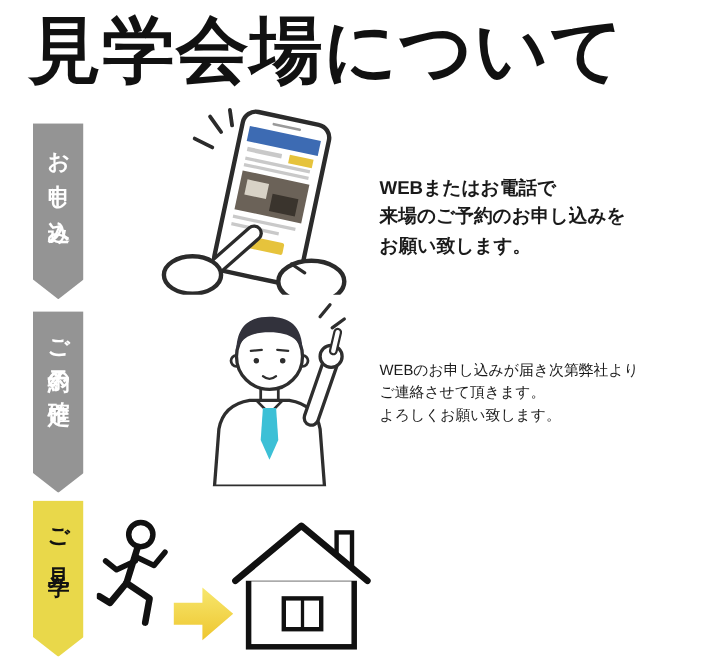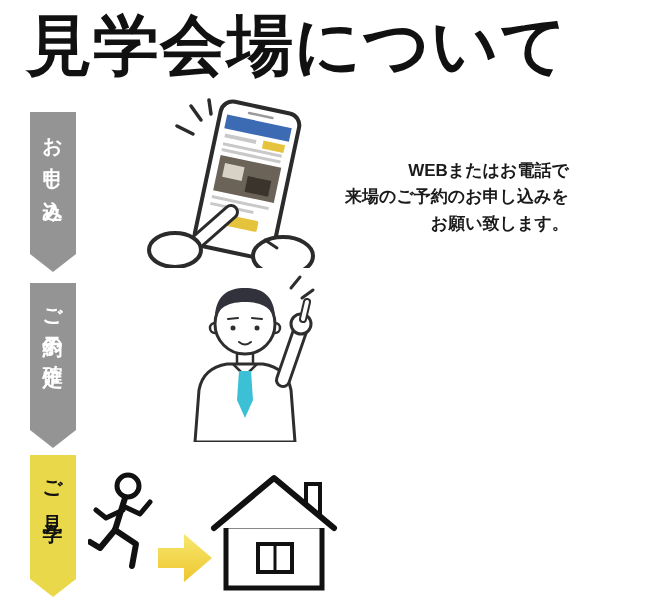--- a/index.html
+++ b/index.html
@@ -22,21 +22,21 @@
   .banner-1{top:112px;height:160px;background:#949494;color:#ffffff;}
   .banner-1 .vlabel{letter-spacing:5px;}
   .banner-2{top:283px;height:165px;background:#949494;color:#ffffff;}
   .banner-2 .vlabel{letter-spacing:2px;}
   .banner-3{top:455px;height:142px;background:#e9d84a;color:#111111;}
   .banner-3 .vlabel{letter-spacing:9px;}
   .illus{position:absolute;}
   .illus-1{left:95px;top:98px;width:230px;height:170px;}
   .illus-2{left:165px;top:272px;width:160px;height:170px;}
   .illus-3{left:88px;top:468px;width:250px;height:125px;}
-  .step-text{position:absolute;left:345px;white-space:pre-line;text-align:right;}
+  .step-text{position:absolute;left:345px;white-space:pre-line;}
   .step-heading{font-weight:700;font-size:17px;line-height:1.55;color:#1a1a1a;}
   .step-body{font-weight:400;font-size:13.5px;line-height:1.5;color:#1a1a1a;margin-top:12px;}
   .text-1{top:140px;}
   .text-2{top:297px;}
   .text-3{top:500px;}
 </style>
 </head>
 <body>
 
 <div class="canvas">
@@ -130,20 +130,23 @@
         <line x1="63" y1="47" x2="73" y2="46" stroke-width="2"></line>
         <line x1="87" y1="46" x2="97" y2="47" stroke-width="2"></line>
         <circle cx="68" cy="56" r="2.5" fill="#2e2e2e" stroke="none"></circle>
         <circle cx="92" cy="56" r="2.5" fill="#2e2e2e" stroke="none"></circle>
         <path d="M74 70 Q80 75 86 70" fill="none" stroke-width="2"></path>
       </g>
     </svg>
   </div>
 
   <div class="step-text text-2">
+    <div class="step-body">WEBのお申し込みが届き次第弊社より
+ご連絡させて頂きます。
+よろしくお願い致します。</div>
   </div>
 
   <div class="banner banner-3">
     <div class="vlabel">ご見学</div>
   </div>
 
   <div class="illus illus-3">
     <svg width="250" height="125" viewBox="0 0 250 125">
       <defs>
         <linearGradient id="gold" x1="0" y1="0" x2="0" y2="1">

